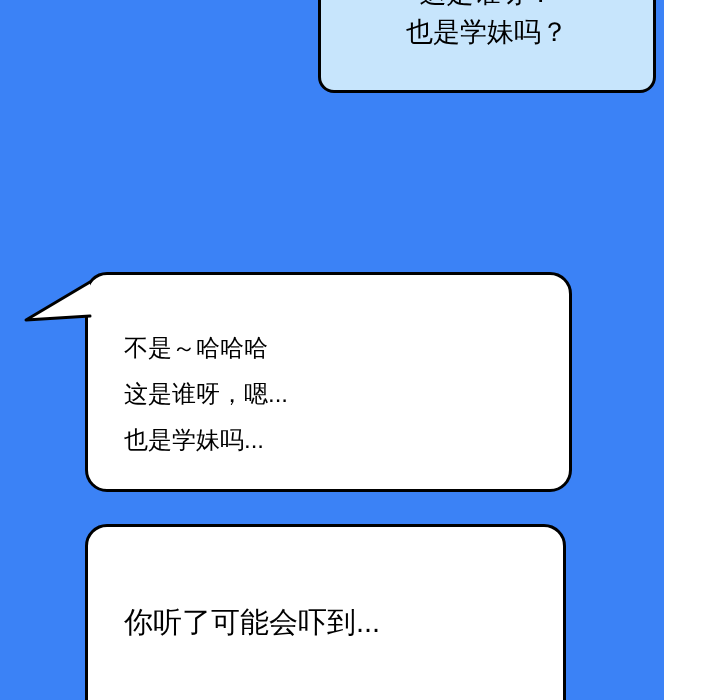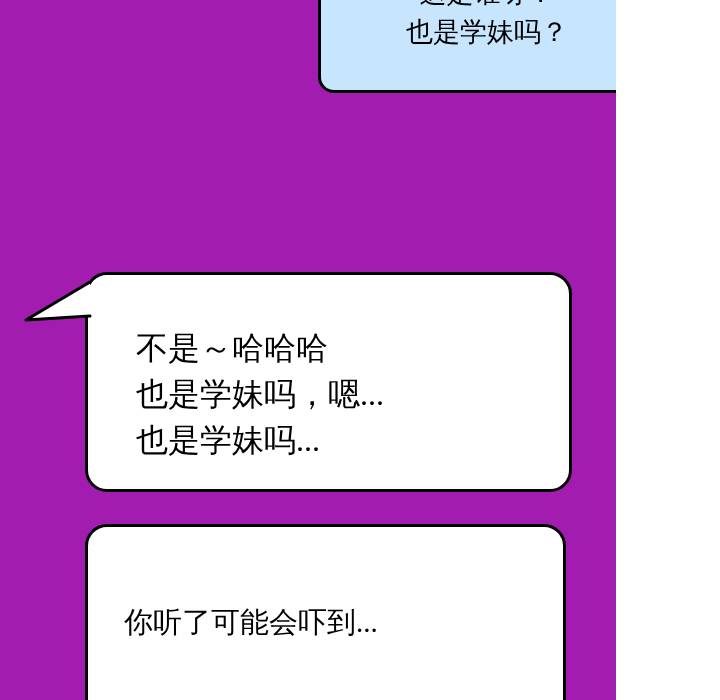--- a/index.html
+++ b/index.html
@@ -2,25 +2,25 @@
 <html><head>
 <meta charset="utf-8">
 <style>
   html, body {
     margin: 0;
     padding: 0;
     background: #ffffff;
   }
   .panel {
     position: relative;
-    width: 616px;
+    width: 664px;
     height: 700px;
-    background: #a21caf;
+    background: #3b82f6;
     overflow: hidden;
-    font-family: Liberation Serif, serif;
+    font-family: Liberation Sans, sans-serif;
     color: #000000;
   }
   .bubble {
     position: absolute;
     box-sizing: border-box;
     background: #ffffff;
     border: 3px solid #000000;
     border-radius: 22px;
   }
   .bubble-blue {
@@ -37,22 +37,22 @@
     padding: 0 0 38px 0;
     font-size: 27px;
     line-height: 39px;
     text-align: center;
   }
   .bubble-white-top {
     left: 85px;
     top: 272px;
     width: 487px;
     height: 220px;
-    padding: 50px 20px 0 48px;
-    font-size: 32px;
+    padding: 50px 20px 0 36px;
+    font-size: 24px;
     line-height: 46px;
   }
   .bubble-white-bottom {
     left: 85px;
     top: 524px;
     width: 481px;
     height: 240px;
     padding: 72px 20px 0 36px;
     font-size: 29px;
     line-height: 46px;
@@ -75,21 +75,21 @@
 
 <div class="panel">
 
   <div class="bubble bubble-blue">
     <div class="bubble-line">这是谁呀？</div>
     <div class="bubble-line">也是学妹吗？</div>
   </div>
 
   <div class="bubble bubble-white-top">
     <div class="bubble-line">不是～哈哈哈</div>
-    <div class="bubble-line">也是学妹吗，嗯...</div>
+    <div class="bubble-line">这是谁呀，嗯...</div>
     <div class="bubble-line">也是学妹吗...</div>
   </div>
 
   <svg class="tail-svg" viewBox="0 0 80 56" xmlns="http://www.w3.org/2000/svg">
     <path d="M 72 6 L 8 44 L 72 40" fill="#ffffff" stroke="#000000" stroke-width="3" stroke-linecap="round" stroke-linejoin="round"></path>
   </svg>
 
   <div class="bubble bubble-white-bottom">
     <div class="bubble-line">你听了可能会吓到...</div>
   </div>

